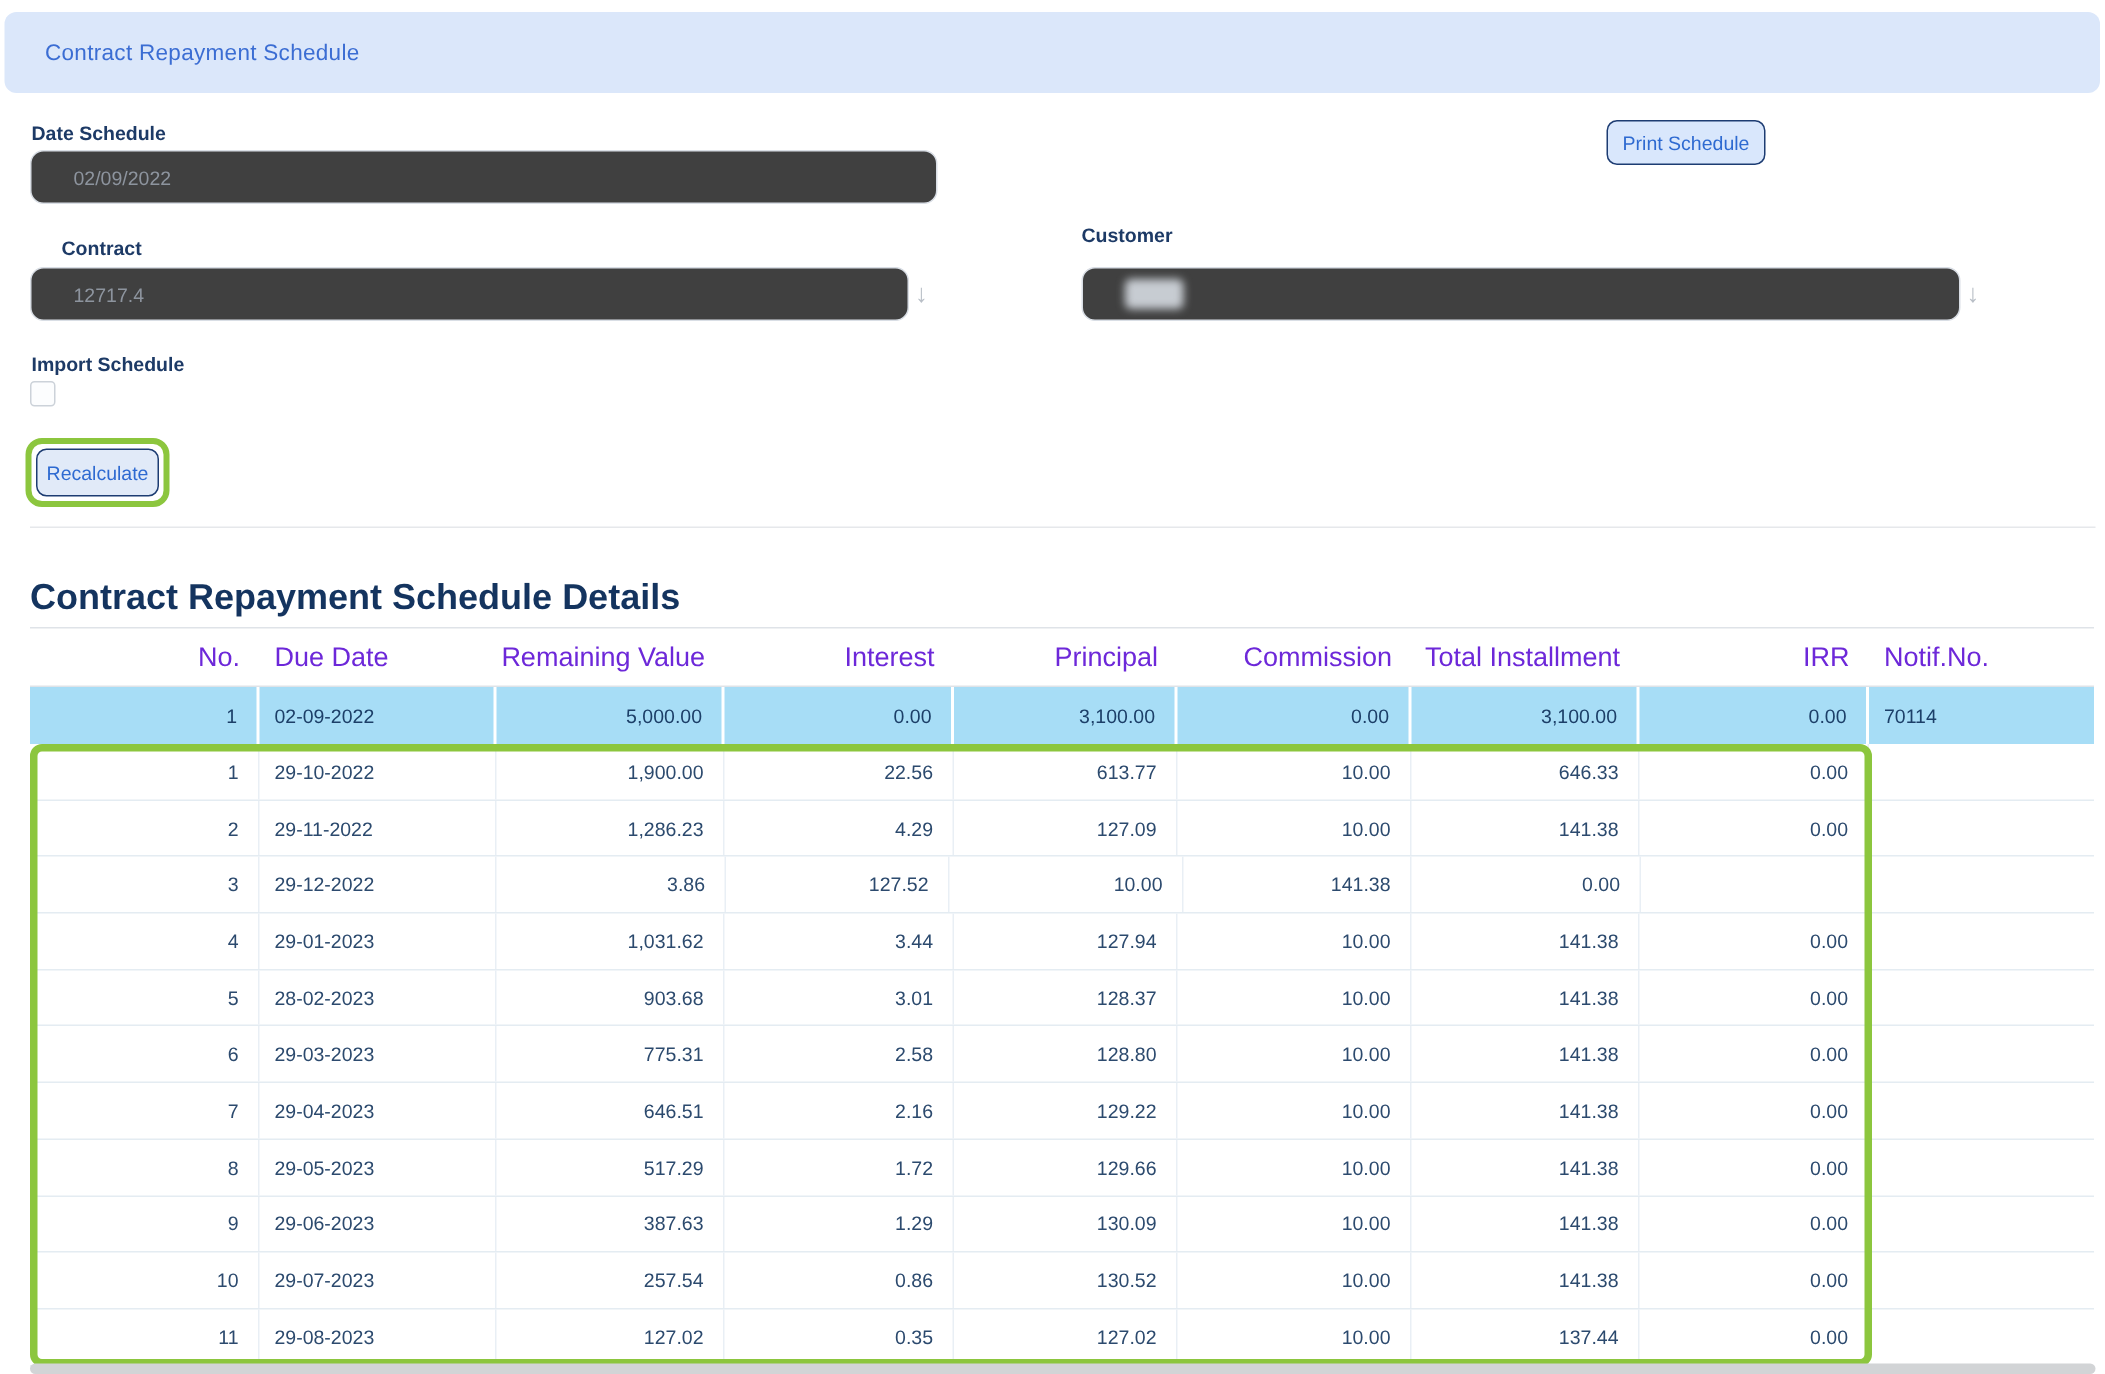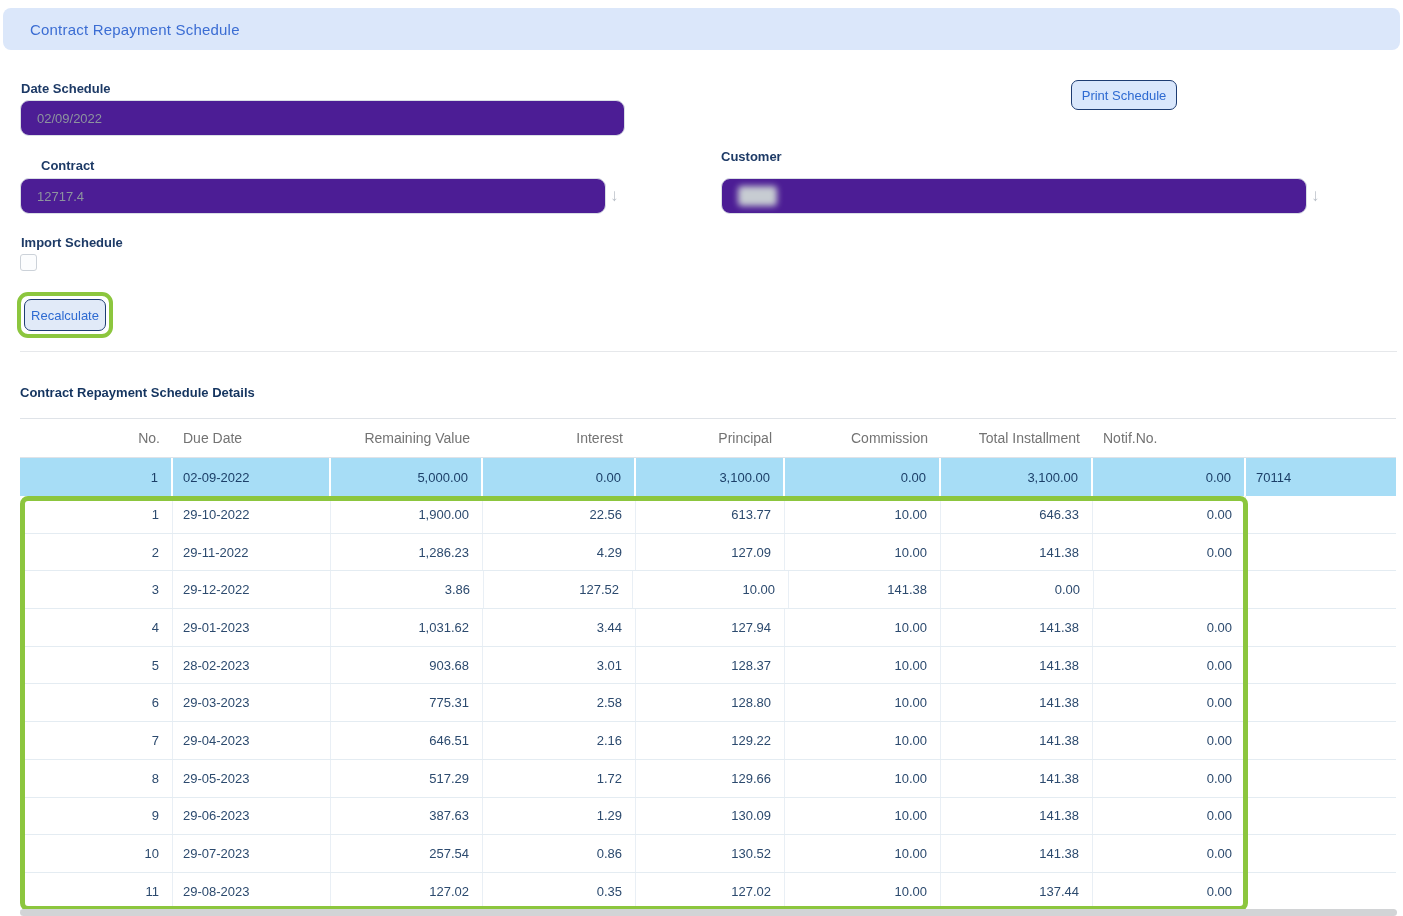--- a/index.html
+++ b/index.html
@@ -1,29 +1,29 @@
 <!DOCTYPE html>
 <html><head>
 <meta charset="utf-8">
 <style>
   * { margin:0; padding:0; box-sizing:border-box; }
   html,body { width:1403px; height:916px; background:#ffffff; overflow:hidden;
               font-family:"Liberation Sans", sans-serif; }
   .page { position:relative; width:1403px; height:916px; background:#fff; }
 
   
-  .panel-header { position:absolute; left:3px; top:8px; width:1397px; height:42px;
+  .panel-header { position:absolute; left:3px; top:8px; width:1397px; height:54px;
     background:#dbe7fa; border-radius:8px; display:flex; align-items:center; }
   .panel-title { margin-left:27px; font-size:15px; color:#3b6dd3; letter-spacing:.2px; }
 
   
   .field-label { position:absolute; font-size:13px; font-weight:bold; color:#1d3a66; }
-  .input { position:absolute; background:#4c1d95; border:1px solid #d9dee5;
+  .input { position:absolute; background:#404040; border:1px solid #d9dee5;
     border-radius:9px; display:flex; align-items:center; font-size:13px; color:#8d949e;
-    padding-left:16px; }
+    padding-left:28px; }
   .arrow-icon { position:absolute; color:#b9bfc7; font-size:17px; line-height:1; }
 
   .btn { display:flex; align-items:center; justify-content:center;
     background:#d9e7fc; border:1.5px solid #1d3c72; border-radius:7px;
     color:#2e6ad1; font-size:13px; cursor:pointer; }
   .print-btn { position:absolute; left:1071px; top:80px; width:106px; height:30px; }
 
   .recalc-wrap { position:absolute; left:17px; top:292px; border:4px solid #8cc63e;
     border-radius:11px; padding:3px; background:#fff; }
   .recalc-btn { width:82px; height:32px; background:#e1eaf8; }
@@ -31,27 +31,27 @@
   .checkbox { position:absolute; left:20px; top:254px; width:17px; height:17px;
     background:#fcfdfe; border:1px solid #ccd2d9; border-radius:3px; cursor:pointer; }
 
   .redacted { width:39px; height:20px; background:#c7ccd2; border-radius:4px;
     filter:blur(3px); }
 
   .divider { position:absolute; left:20px; top:351px; width:1377px; height:1px;
     background:#e6e8eb; }
 
   
-  .section-heading { position:absolute; left:20px; top:385px; font-size:13px;
+  .section-heading { position:absolute; left:20px; top:385px; font-size:24px;
     font-weight:bold; color:#14345f; }
 
   .table { position:absolute; left:20px; top:418px; width:1376px; }
   .trow { display:flex; align-items:center; width:100%; }
   .thead { height:40px; border-top:1px solid #dfe3e8; border-bottom:1px solid #dfe3e8; }
-  .thead .tcell { color:#737373; font-size:14px; border:none; }
+  .thead .tcell { color:#6d28d9; font-size:18px; border:none; }
   .highlight { height:38px; background:#a7ddf6; }
   .highlight .tcell { border-right:2px solid #ffffff; color:#1c3f68; }
   .highlight .tcell:last-child { border-right:none; }
   .drow { height:37.7px; border-bottom:1px solid #e4ecf2; }
   .drow .tcell { border-right:1px solid #e9eff5; color:#2c4a6e; }
   .drow .tcell:last-child { border-right:none; }
   .tcell { height:100%; display:flex; align-items:center; font-size:13px; overflow:hidden; }
   .c0{width:153px}.c1{width:158px}.c2{width:152px}.c3{width:153px}.c4{width:149px}
   .c5{width:156px}.c6{width:152px}.c7{width:153px}.c8{flex:1}
   .r { justify-content:flex-end; padding-right:13px; text-align:right; }
@@ -104,20 +104,21 @@
 
   <div class="table">
     <div class="trow thead">
         <div class="tcell c0 r">No.</div>
         <div class="tcell c1 l">Due Date</div>
         <div class="tcell c2 r">Remaining Value</div>
         <div class="tcell c3 r">Interest</div>
         <div class="tcell c4 r">Principal</div>
         <div class="tcell c5 r">Commission</div>
         <div class="tcell c6 r">Total Installment</div>
+        <div class="tcell c7 r">IRR</div>
         <div class="tcell c8 l">Notif.No.</div>
       </div>
     <div id="table-body">
         <div class="trow highlight">
           <div class="tcell c0 r">1</div>
           <div class="tcell c1 l">02-09-2022</div>
           <div class="tcell c2 r">5,000.00</div>
           <div class="tcell c3 r">0.00</div>
           <div class="tcell c4 r">3,100.00</div>
           <div class="tcell c5 r">0.00</div>

